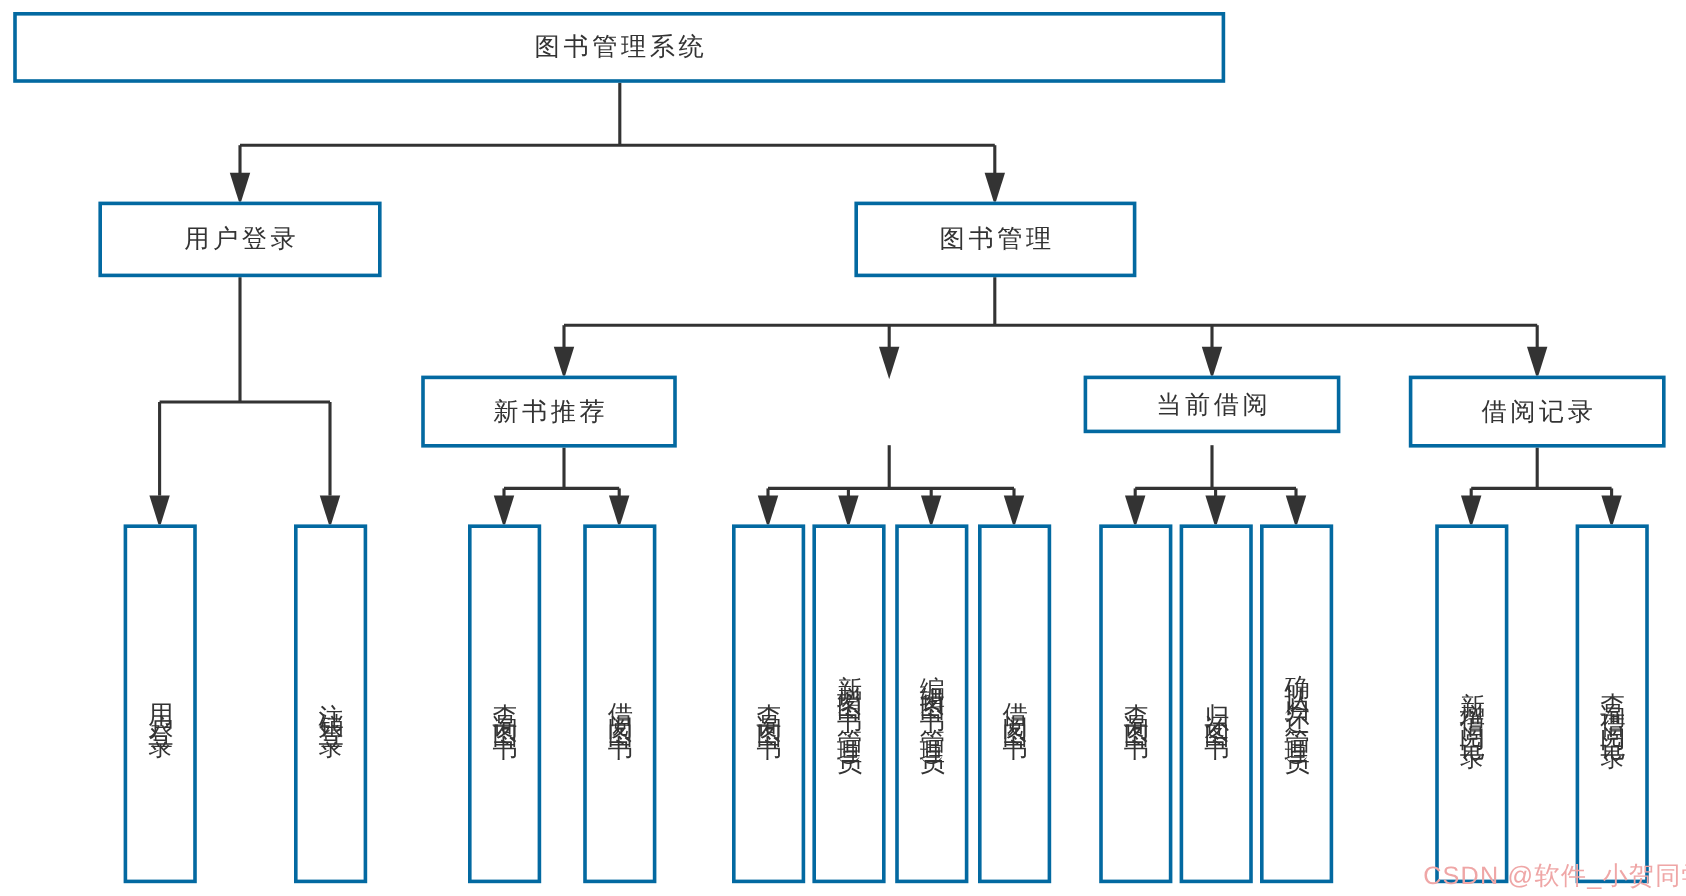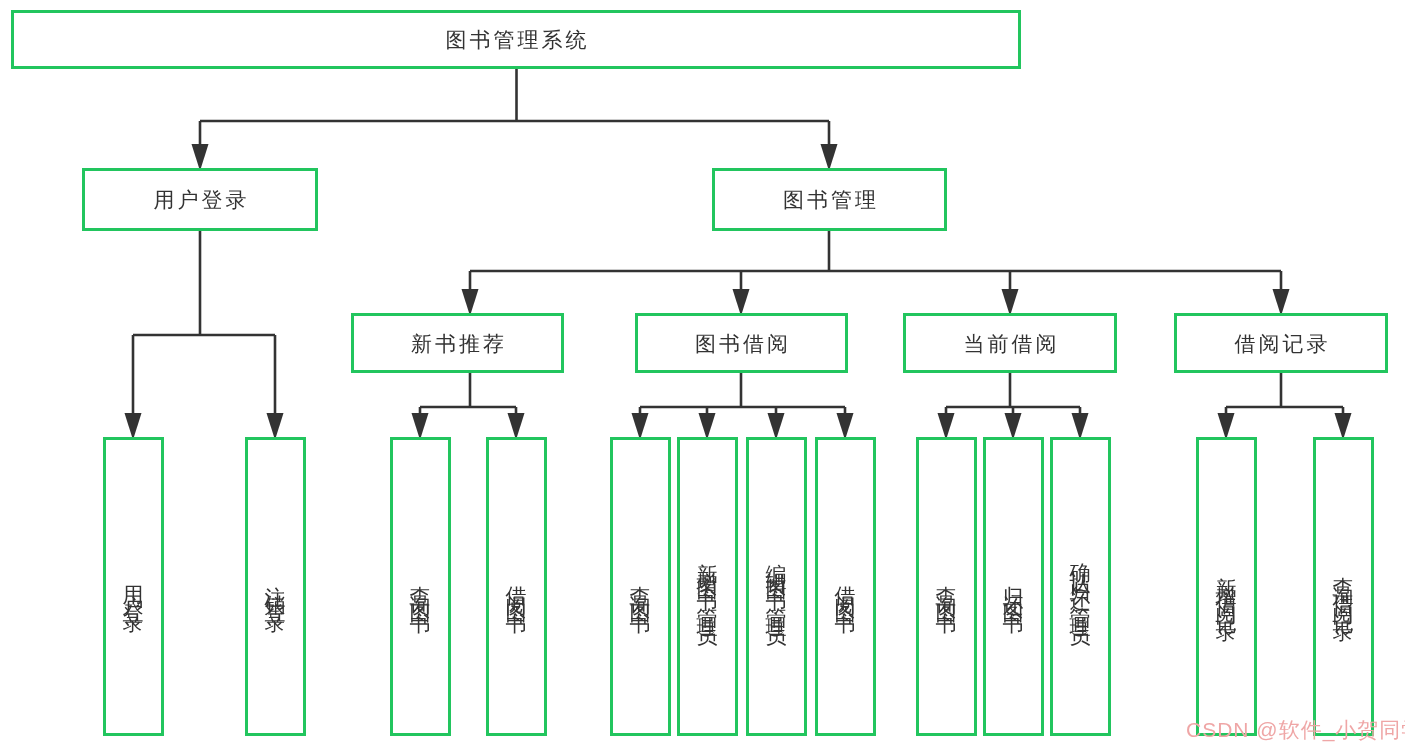--- a/index.html
+++ b/index.html
@@ -19,21 +19,21 @@
     position: absolute;
     left: 0;
     top: 0;
     width: 1405px;
     height: 747px;
     z-index: 1;
   }
   .box {
     position: absolute;
     box-sizing: border-box;
-    border: 3px solid #22c55e;
+    border: 3px solid #0369a1;
     background: #ffffff;
     color: #333333;
     display: flex;
     align-items: center;
     justify-content: center;
     z-index: 2;
   }
   .hlabel {
     font-size: 21px;
     letter-spacing: 3px;
@@ -53,21 +53,21 @@
     letter-spacing: 9px;
     line-height: 1;
     max-height: 288px;
   }
   
   #root-box  { left: 11px;  top: 10px;  width: 1010px; height: 59px; }
   #l2-login  { left: 82px;  top: 168px; width: 236px;  height: 63px; }
   #l2-mgmt   { left: 712px; top: 168px; width: 235px;  height: 63px; }
   #l3-0 { left: 351px;  top: 313px; width: 213px; height: 60px; }
   #l3-1 { left: 635px;  top: 313px; width: 213px; height: 60px; }
-  #l3-2 { left: 903px;  top: 313px; width: 214px; height: 60px; }
+  #l3-2 { left: 903px;  top: 313px; width: 214px; height: 48px; }
   #l3-3 { left: 1174px; top: 313px; width: 214px; height: 60px; }
   #leaf-0-0 { left: 103px;  }
   #leaf-0-1 { left: 245px;  }
   #leaf-1-0 { left: 390px;  }
   #leaf-1-1 { left: 486px;  }
   #leaf-2-0 { left: 610px;  }
   #leaf-2-1 { left: 677px;  }
   #leaf-2-2 { left: 746px;  }
   #leaf-2-3 { left: 815px;  }
   #leaf-3-0 { left: 916px;  }
@@ -166,23 +166,20 @@
   <div id="l2-login" class="box">
     <span class="hlabel">用户登录</span>
   </div>
   <div id="l2-mgmt" class="box">
     <span class="hlabel">图书管理</span>
   </div>
 
   <div id="l3-0" class="box">
     <span class="hlabel">新书推荐</span>
   </div>
-  <div id="l3-1" class="box">
-    <span class="hlabel">图书借阅</span>
-  </div>
   <div id="l3-2" class="box">
     <span class="hlabel">当前借阅</span>
   </div>
   <div id="l3-3" class="box">
     <span class="hlabel">借阅记录</span>
   </div>
 
   <div id="leaf-0-0" class="box leaf">
     <span class="vtext">用户登录</span>
   </div>

